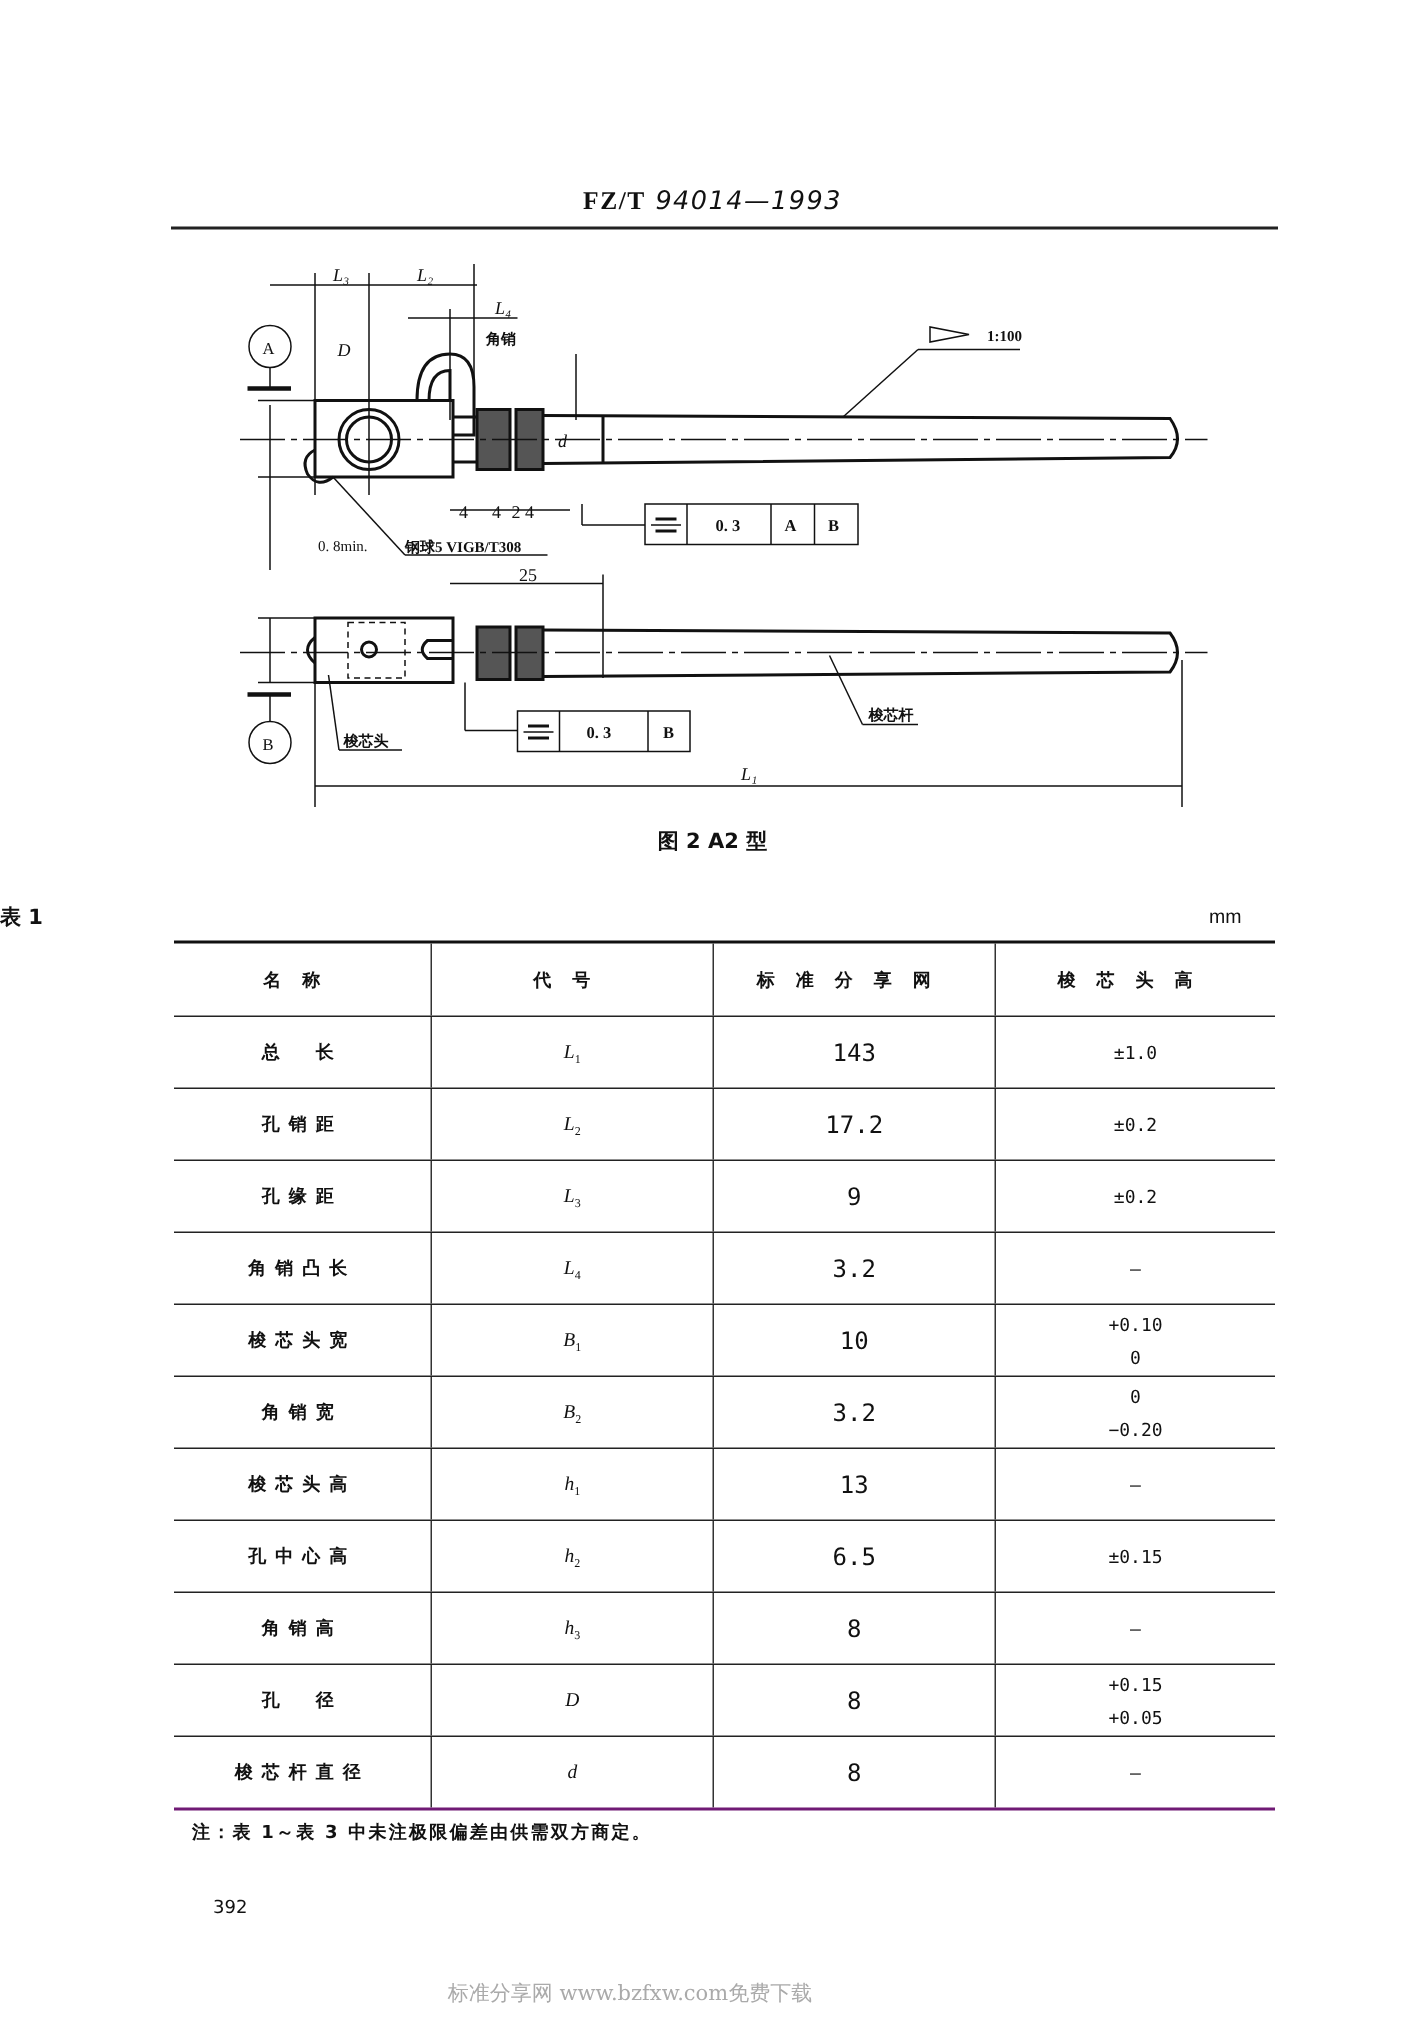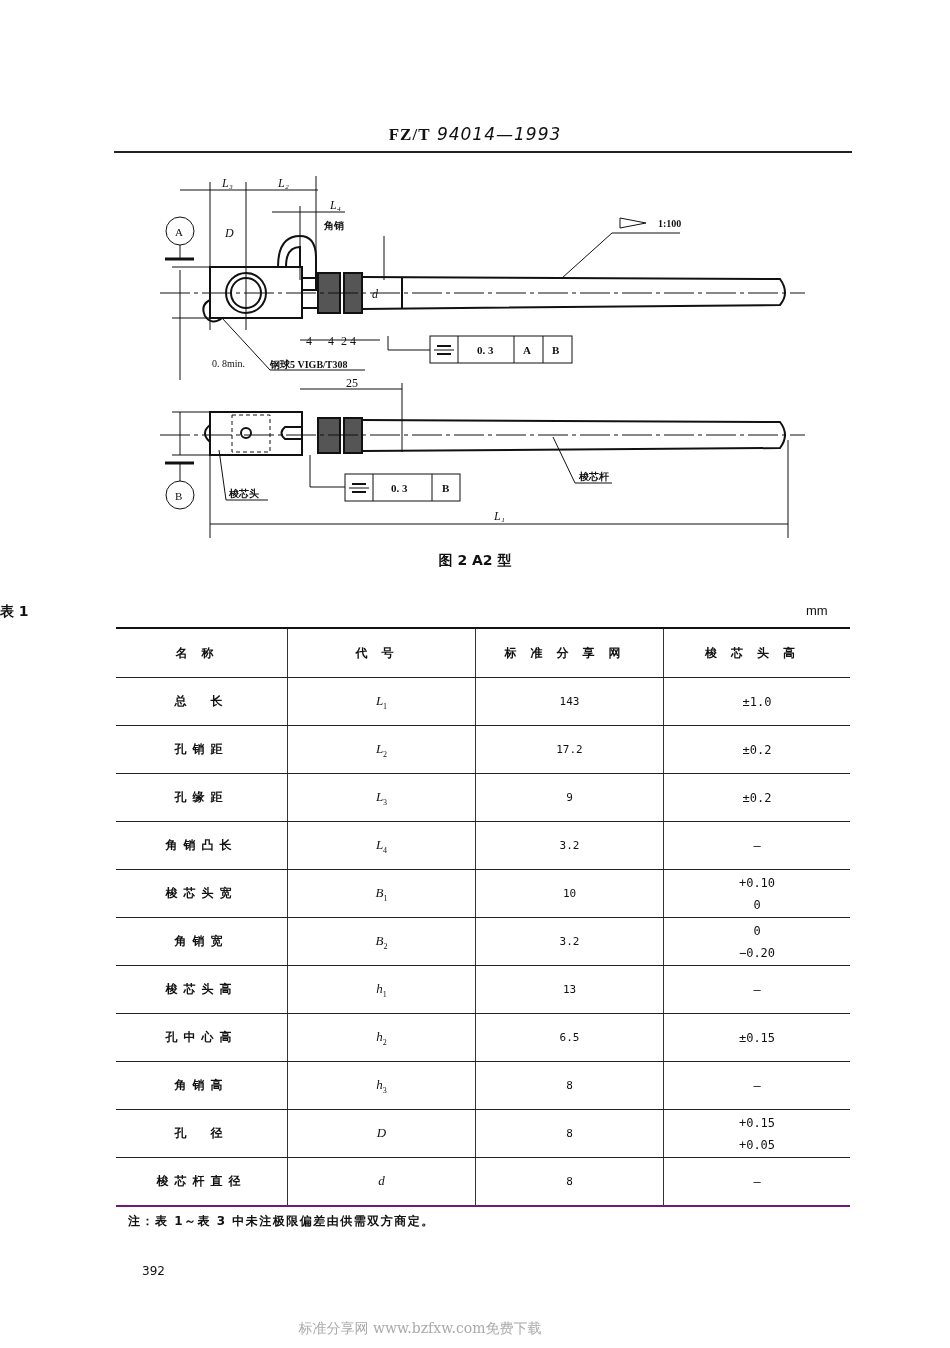--- a/index.html
+++ b/index.html
@@ -16,21 +16,21 @@
   .table-unit { left:806px; top:603px; font-size:13px; font-family:Liberation Sans, sans-serif; }
   table.spec { position:absolute; left:116px; top:627px; width:734px; border-collapse:collapse; font-size:12px; }
   table.spec th, table.spec td { border-top:1.5px solid #222; border-bottom:1.5px solid #222; text-align:center; height:47px; padding:0; }
   table.spec th + th, table.spec td + td { border-left:1px solid #333; }
   table.spec tr:first-child th { border-top:2px solid #111; height:48px; }
   table.spec tr:last-child td { border-bottom:2px solid #701a75; }
   table.spec th { font-weight:bold; font-family:"DejaVu Sans", sans-serif; letter-spacing:14px;margin-top:20px; }
   .c-name { font-weight:bold; font-family:"DejaVu Sans", sans-serif; letter-spacing:6px; }
   .c-code { font-style:italic; font-family:"Liberation Serif", serif; font-size:13px; }
   .c-code sub { font-size:8px; font-style:normal; }
-  .c-val { font-family:"DejaVu Sans Mono", monospace; font-size:11px; }
+  .c-val { font-family:"DejaVu Sans Mono", monospace; font-size:16px; }
   .c-tol { font-family:"DejaVu Sans Mono", monospace; font-size:12px; line-height:22px; }
   .note { left:128px; top:1213px; font-size:12px; font-weight:bold; font-family:"DejaVu Sans", sans-serif; letter-spacing:1.5px; }
   .page-num { left:142px; top:1264px; font-size:12px; font-family:"DejaVu Sans", sans-serif; }
   .watermark { left:0; width:840px; top:1320px; text-align:center; font-size:14px; color:#aaa; font-family:"DejaVu Serif", serif; }
   svg text { font-family:"Liberation Serif", serif; }
 </style>
 </head>
 <body>
 
 <div class="abs header-title">

